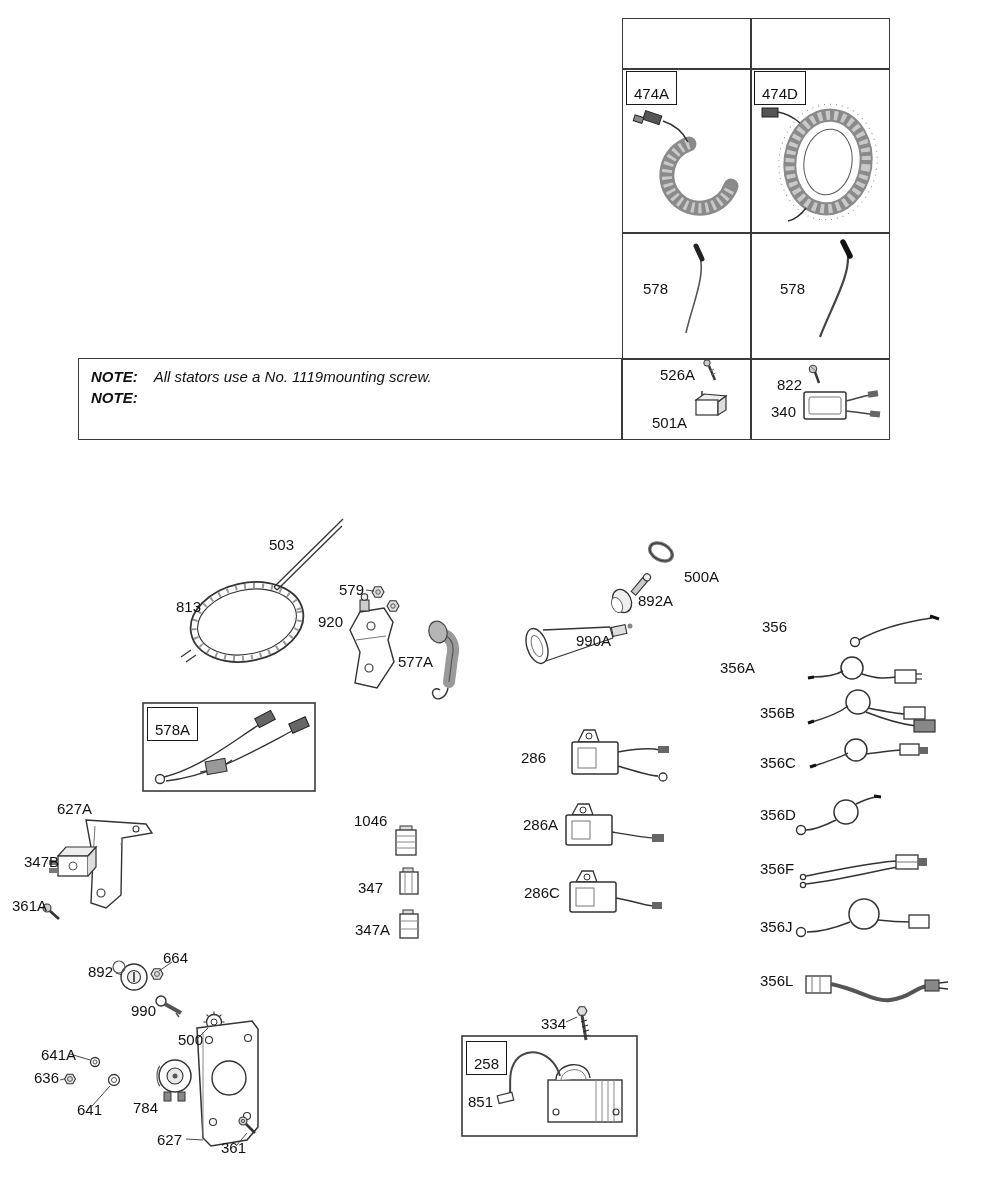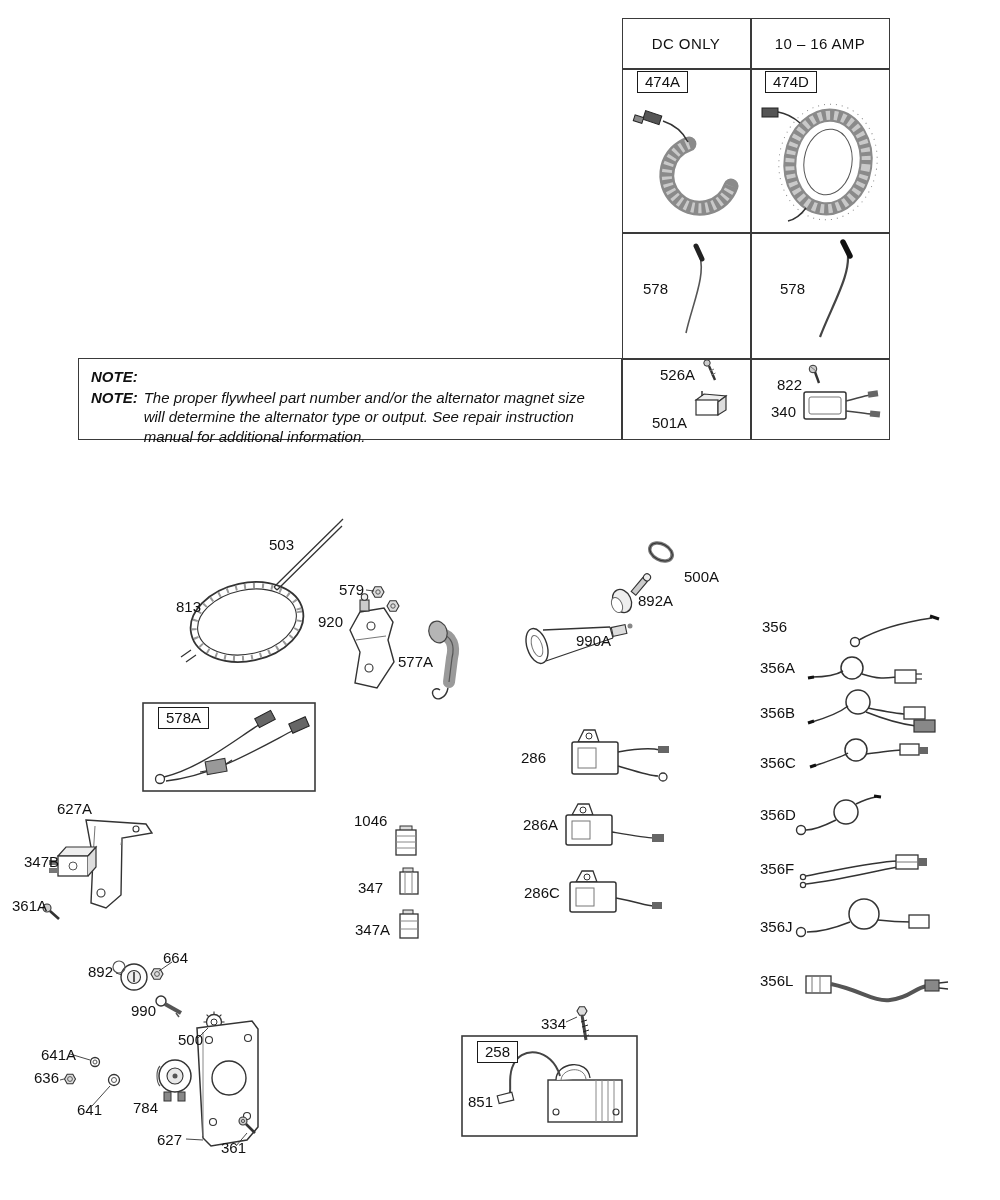--- a/index.html
+++ b/index.html
@@ -1,29 +1,29 @@
 <!DOCTYPE html>
 <html><head>
 <meta charset="utf-8">
 <style>
   html,body{margin:0;padding:0;background:#fff;}
   .canvas{position:relative;width:1000px;height:1200px;background:#fff;overflow:hidden;
           font-family:"Liberation Sans",sans-serif;}
   .art{position:absolute;left:0;top:0;}
   .plabel{position:absolute;font-size:15px;color:#111;white-space:nowrap;line-height:1;}
-  .boxed{border:1.4px solid #1a1a1a;padding:2px 7px 3px 7px;background:#fff;margin-left:11px;}
+  .boxed{border:1.4px solid #1a1a1a;padding:14px 7px 3px 7px;background:#fff;}
   .tbl{position:absolute;border:1.6px solid #3a3a3a;box-sizing:border-box;}
   .tline{position:absolute;background:#3a3a3a;}
   .v{width:1.6px;} .h{height:1.6px;}
   .hdr{position:absolute;display:flex;align-items:center;justify-content:center;
        font-size:15px;letter-spacing:.4px;color:#111;}
   .notebox{position:absolute;border:1.6px solid #3a3a3a;box-sizing:border-box;
            padding:8px 10px 6px 12px;background:#fff;
            font-style:italic;font-size:15px;line-height:1.28;color:#111;}
-  .noterow{display:flex;gap:6px;margin-bottom:2px;}
+  .noterow{display:flex;gap:16px;margin-bottom:2px;}
   .noteprefix{font-weight:bold;flex:0 0 auto;}
   .notetext{flex:0 1 auto;}
 </style>
 </head>
 <body>
 
 <div class="canvas">
 
   <svg class="art" width="1000" height="1200" viewBox="0 0 1000 1200">
 
@@ -383,58 +383,52 @@
       <line x1="198" y1="1038" x2="208" y2="1028"></line>
     </g>
   </svg>
 
   <div class="tbl" style="left:622px;top:18px;width:268px;height:422px"></div>
   <div class="tline v" style="left:750px;top:18px;height:422px"></div>
   <div class="tline h" style="left:622px;top:68px;width:268px"></div>
   <div class="tline h" style="left:622px;top:232px;width:268px"></div>
   <div class="tline h" style="left:622px;top:358px;width:268px"></div>
 
-  <div class="hdr" style="left:622px;top:18px;width:128px;height:50px">
-    <span>DC ONLY</span>
-  </div>
-  <div class="hdr" style="left:750px;top:18px;width:140px;height:50px">
-    <span>10 – 16 AMP</span>
-  </div>
 
   <span class="plabel boxed" style="left:626px;top:71px">474A</span>
   <span class="plabel boxed" style="left:754px;top:71px">474D</span>
   <span class="plabel" style="left:643px;top:281px">578</span>
   <span class="plabel" style="left:780px;top:281px">578</span>
   <span class="plabel" style="left:660px;top:367px">526A</span>
   <span class="plabel" style="left:652px;top:415px">501A</span>
   <span class="plabel" style="left:777px;top:377px">822</span>
   <span class="plabel" style="left:771px;top:404px">340</span>
 
   <div class="notebox" style="left:78px;top:358px;width:544px;height:82px">
     <div class="noterow">
       <span class="noteprefix">NOTE:</span>
+      <span class="notetext">All stators use a No. 1119mounting screw.</span>
     </div>
     <div class="noterow">
       <span class="noteprefix">NOTE:</span>
-      <span class="notetext" style="width:452px">The proper flywheel part number and/or the alternator magnet size will determine the alternator type or output. See repair instruction manual for additional information.</span>
     </div>
   </div>
 
   <span class="plabel" style="left:269px;top:537px">503</span>
   <span class="plabel" style="left:176px;top:599px">813</span>
   <span class="plabel" style="left:339px;top:582px">579</span>
   <span class="plabel" style="left:318px;top:614px">920</span>
   <span class="plabel" style="left:398px;top:654px">577A</span>
   <span class="plabel" style="left:684px;top:569px">500A</span>
   <span class="plabel" style="left:638px;top:593px">892A</span>
   <span class="plabel" style="left:576px;top:633px">990A</span>
   <span class="plabel boxed" style="left:147px;top:707px">578A</span>
 
   <span class="plabel" style="left:762px;top:619px">356</span>
-  <span class="plabel" style="left:760px;top:660px">356A</span>
+  <span class="plabel" style="left:720px;top:660px">356A</span>
   <span class="plabel" style="left:760px;top:705px">356B</span>
   <span class="plabel" style="left:760px;top:755px">356C</span>
   <span class="plabel" style="left:760px;top:807px">356D</span>
   <span class="plabel" style="left:760px;top:861px">356F</span>
   <span class="plabel" style="left:760px;top:919px">356J</span>
   <span class="plabel" style="left:760px;top:973px">356L</span>
 
   <span class="plabel" style="left:521px;top:750px">286</span>
   <span class="plabel" style="left:523px;top:817px">286A</span>
   <span class="plabel" style="left:524px;top:885px">286C</span>

